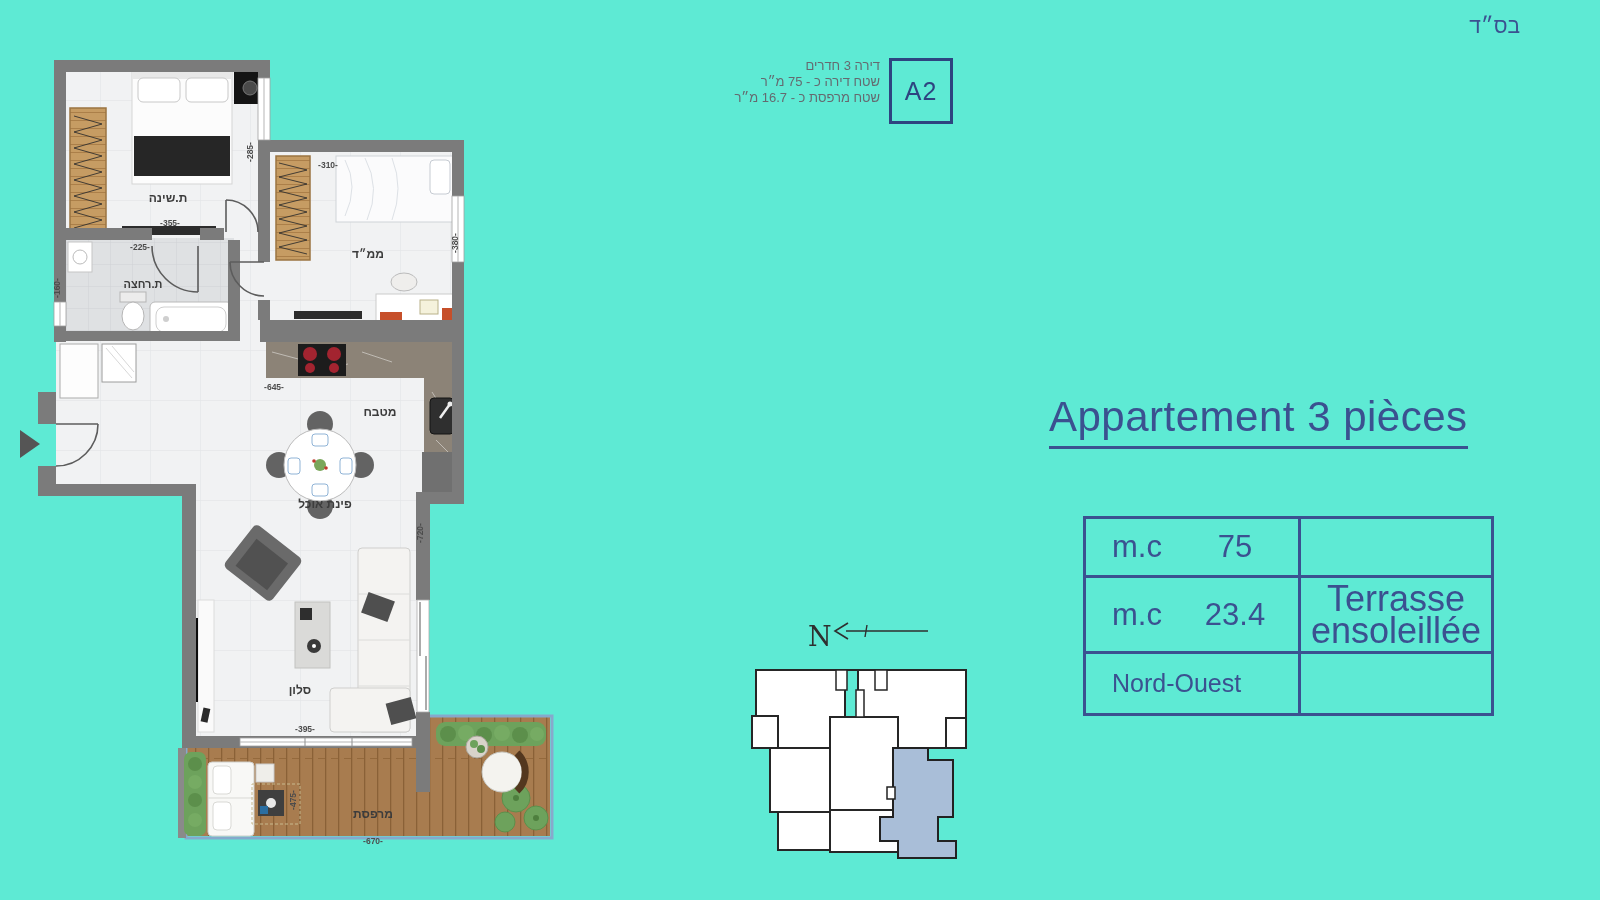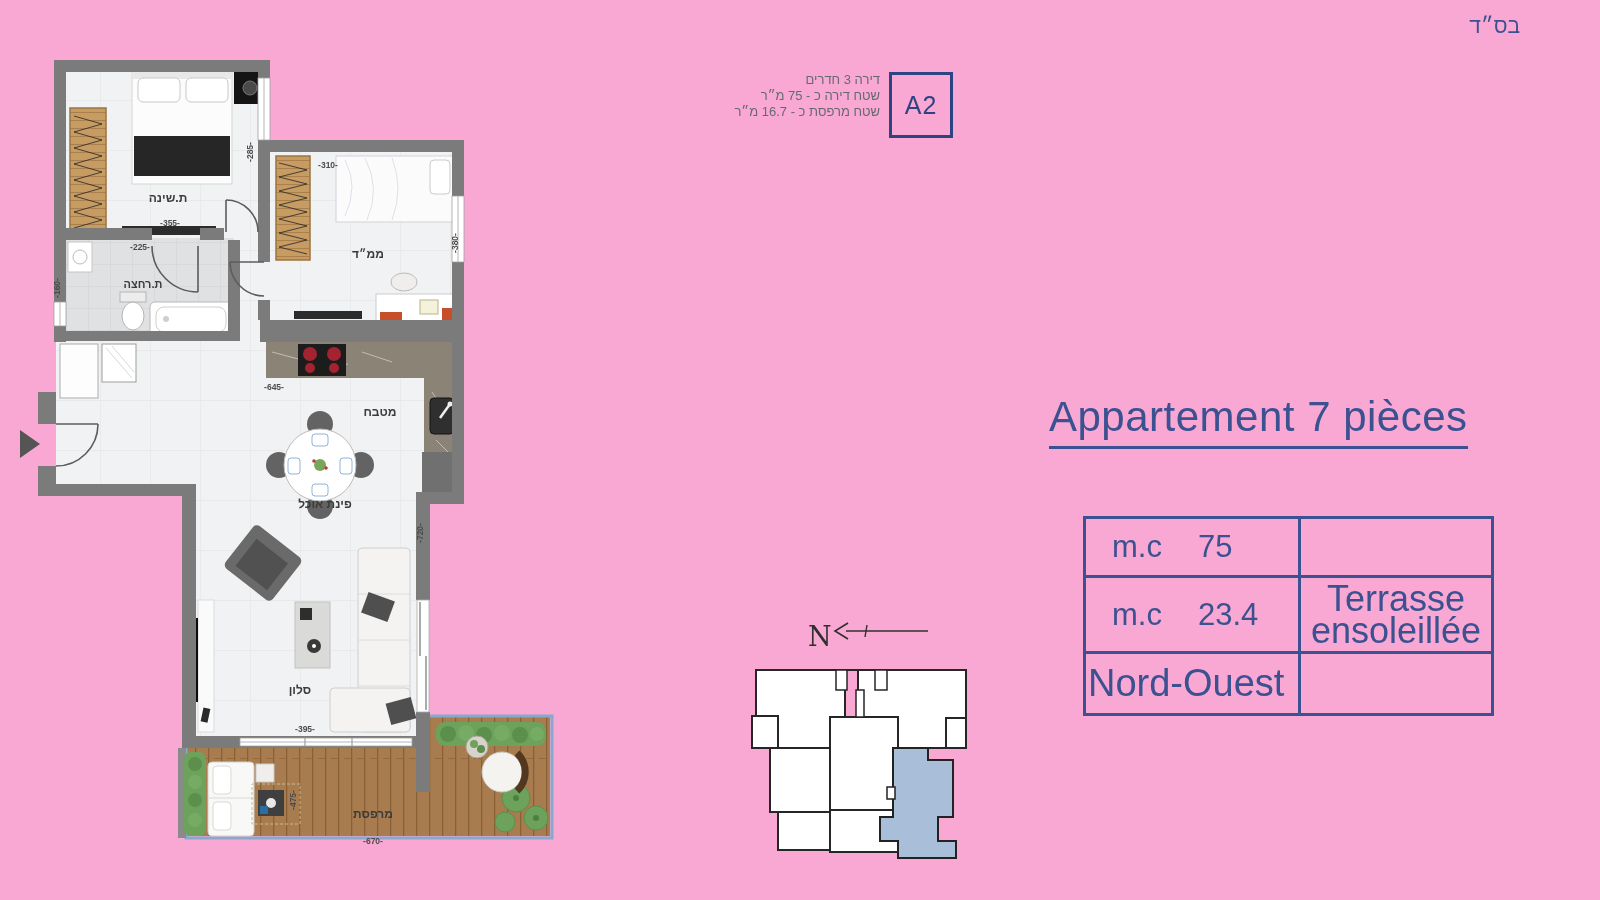--- a/index.html
+++ b/index.html
@@ -1,37 +1,37 @@
 <!DOCTYPE html>
 <html><head>
 <meta charset="utf-8">
 <style>
   html,body{margin:0;padding:0;background:#fff;}
-  .page{position:relative;width:1600px;height:900px;background:#f9a8d4;overflow:hidden;
+  .page{position:relative;width:1600px;height:900px;background:#5eead4;overflow:hidden;
         font-family:"Liberation Sans","DejaVu Sans",sans-serif;}
   .bsd{position:absolute;top:14px;right:80px;font-size:21px;color:#3b5190;direction:rtl;}
   
-  .header{position:absolute;left:776px;top:72px;display:flex;align-items:flex-start;gap:9px;}
+  .header{position:absolute;left:776px;top:58px;display:flex;align-items:flex-start;gap:9px;}
   .header-lines{direction:rtl;text-align:right;width:104px;font-size:13px;line-height:16px;
                 color:#65696f;white-space:nowrap;}
   .unit-box{width:58px;height:60px;border:3px solid #2e4480;color:#2e4480;display:flex;
             align-items:center;justify-content:center;font-size:25px;letter-spacing:1px;}
   
   .title{position:absolute;left:1049px;top:393px;font-size:42px;color:#3b5190;
          letter-spacing:0.5px;padding-bottom:5px;border-bottom:3px solid #3b5190;font-weight:400;}
   
   .info-table{position:absolute;left:1075px;top:516px;border-collapse:collapse;color:#3b5190;margin-left:8px;}
   .info-table td{border:3px solid #3b5190;padding:0;vertical-align:middle;}
   .col1{width:212px;}
   .col2{width:190px;}
   .r1{height:59px;} .r2{height:76px;} .r3{height:62px;}
   .cell-mc{display:flex;align-items:center;height:100%;padding-left:26px;font-size:31px;}
   .mc-label{width:86px;}
-  .mc-value{flex:1;text-align:left;padding-right:26px;}
-  .cell-nw{display:flex;align-items:center;height:100%;padding-left:2px;font-size:38px;}
+  .mc-value{flex:1;text-align:center;padding-right:26px;}
+  .cell-nw{display:flex;align-items:center;height:100%;padding-left:26px;font-size:25px;}
   .cell-terr{text-align:center;font-size:36px;line-height:32px;}
   svg{position:absolute;left:0;top:0;}
   .room-label{font-size:12px;font-weight:700;fill:#3c3c3c;}
   .dim-label{font-size:8.5px;font-weight:700;fill:#4c4c4c;}
   .north-n{font-family:"DejaVu Serif","Liberation Serif",serif;font-size:27px;fill:#2f2f2f;}
 </style>
 </head>
 <body>
 
 <div class="page">
@@ -40,21 +40,21 @@
 
   <div class="header">
     <div class="header-lines">
       <div>דירה 3 חדרים</div>
       <div>שטח דירה כ - 75 מ״ר</div>
       <div>שטח מרפסת כ - 16.7 מ״ר</div>
     </div>
     <div class="unit-box">A2</div>
   </div>
 
-  <div class="title">Appartement 7 pièces</div>
+  <div class="title">Appartement 3 pièces</div>
 
   <table class="info-table">
     <tbody>
         <tr class="r1">
       <td class="col1">
         <div class="cell-mc">
           <span class="mc-label">m.c</span>
           <span class="mc-value">75</span>
         </div>
       </td>

